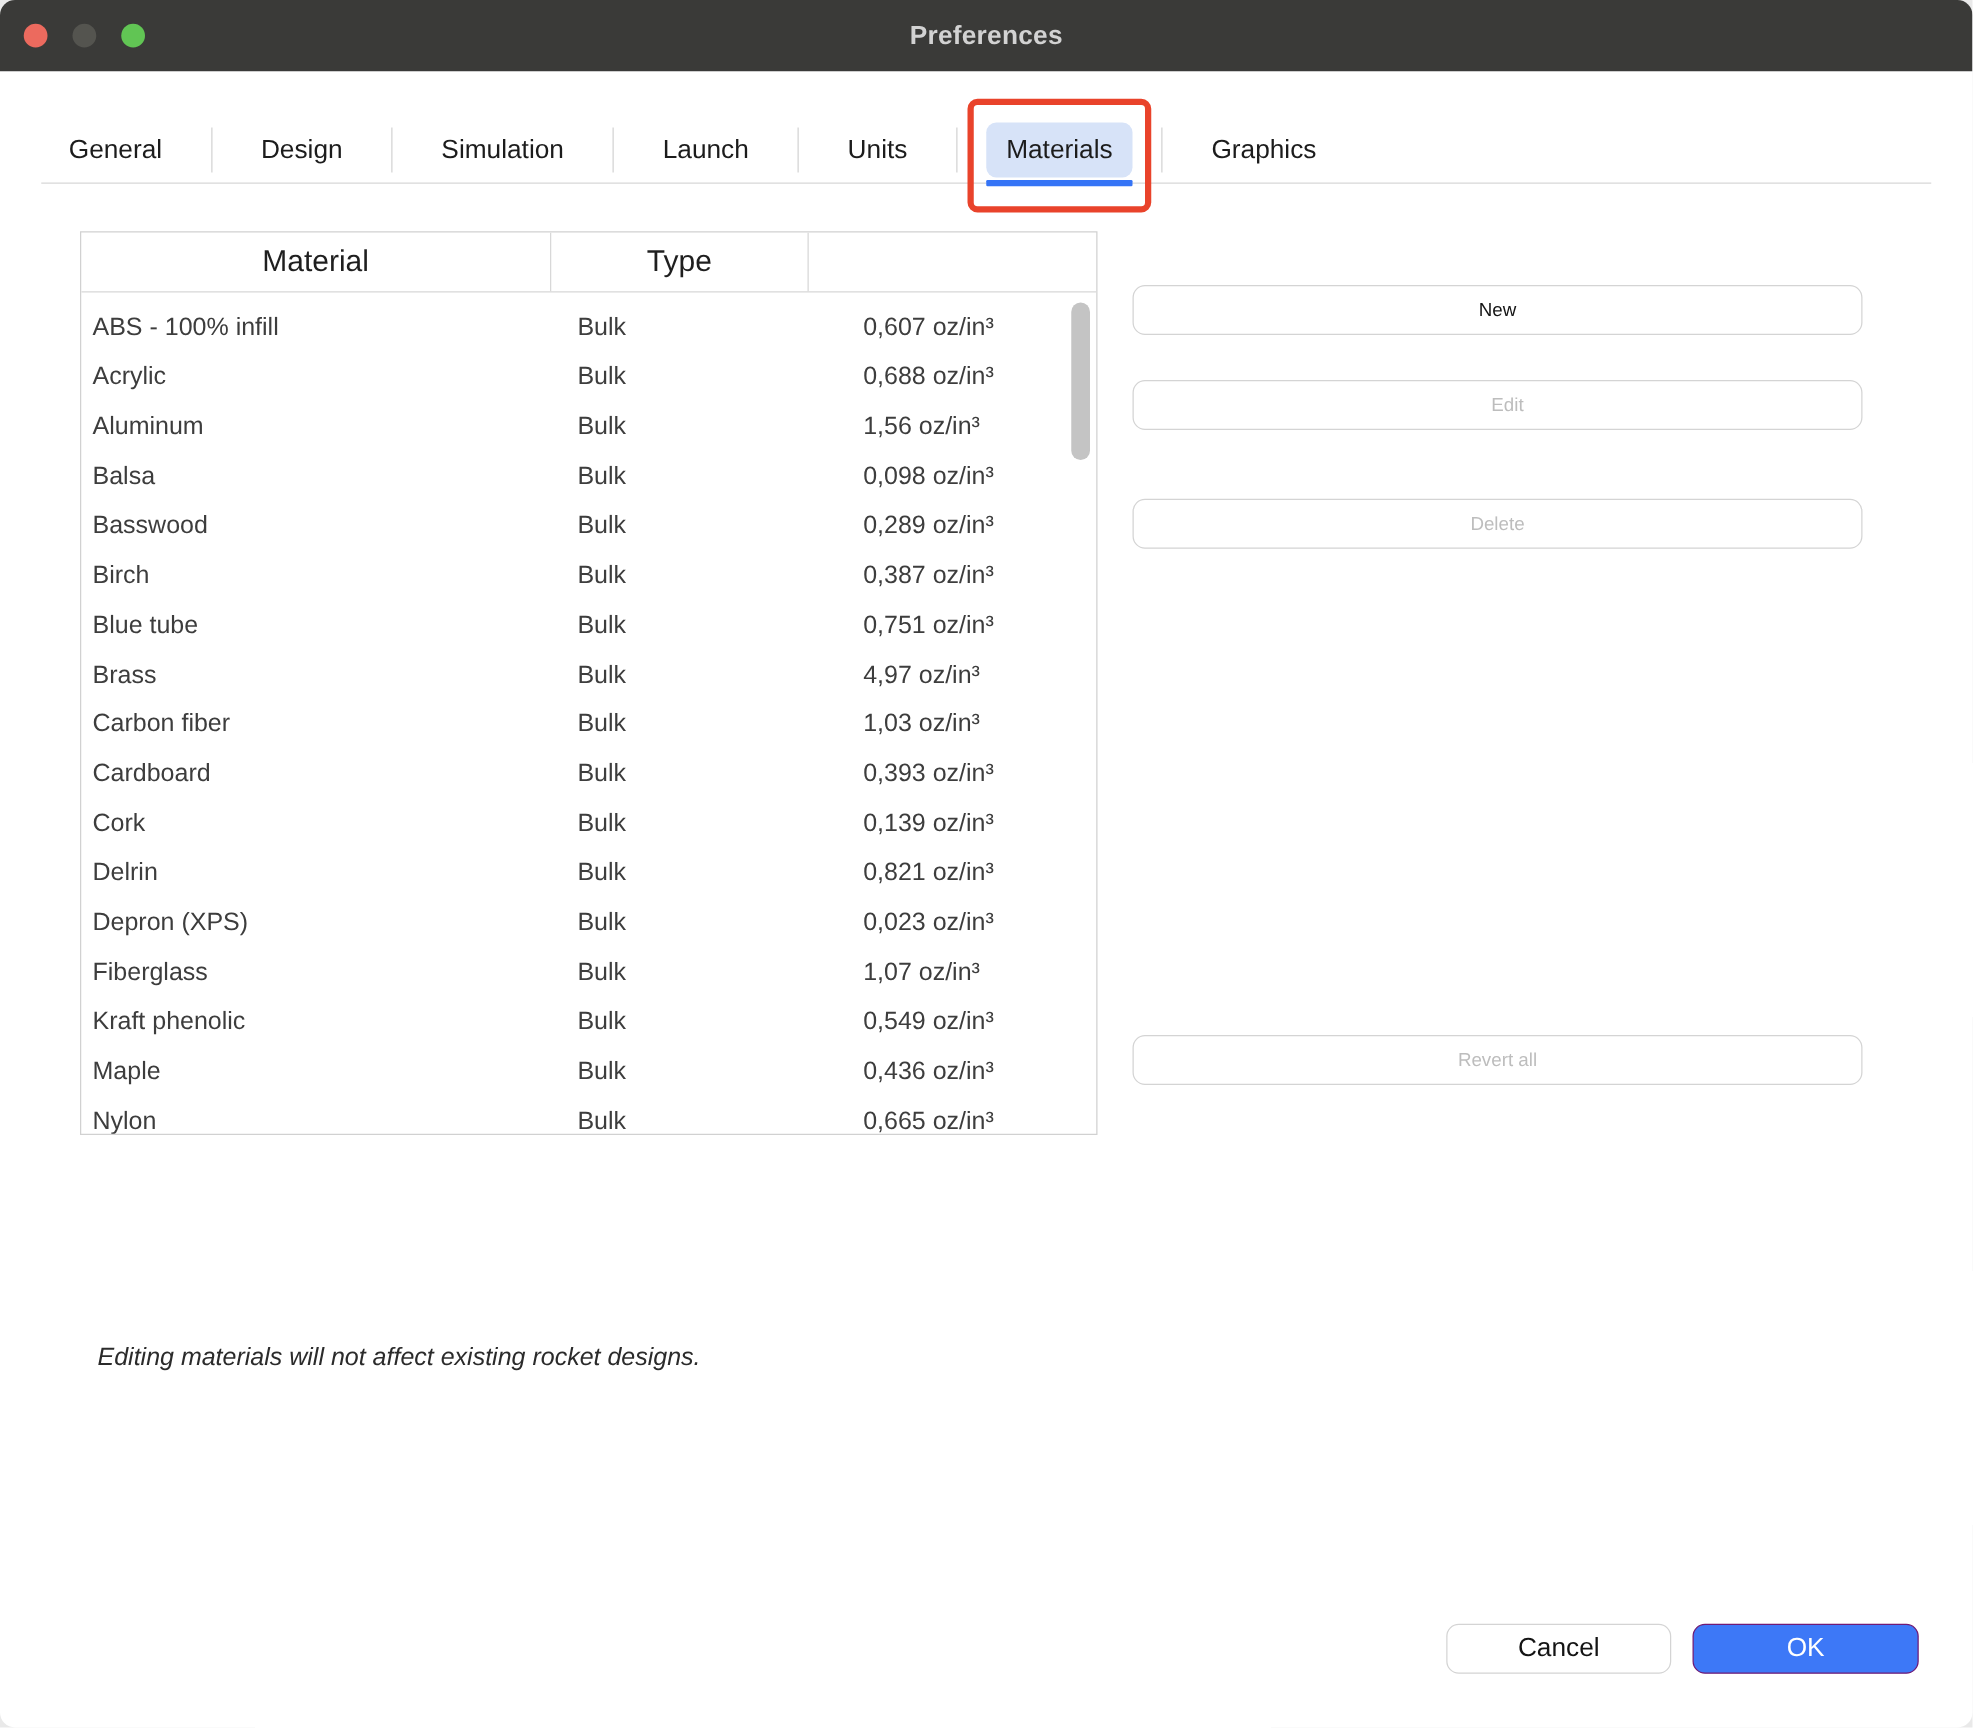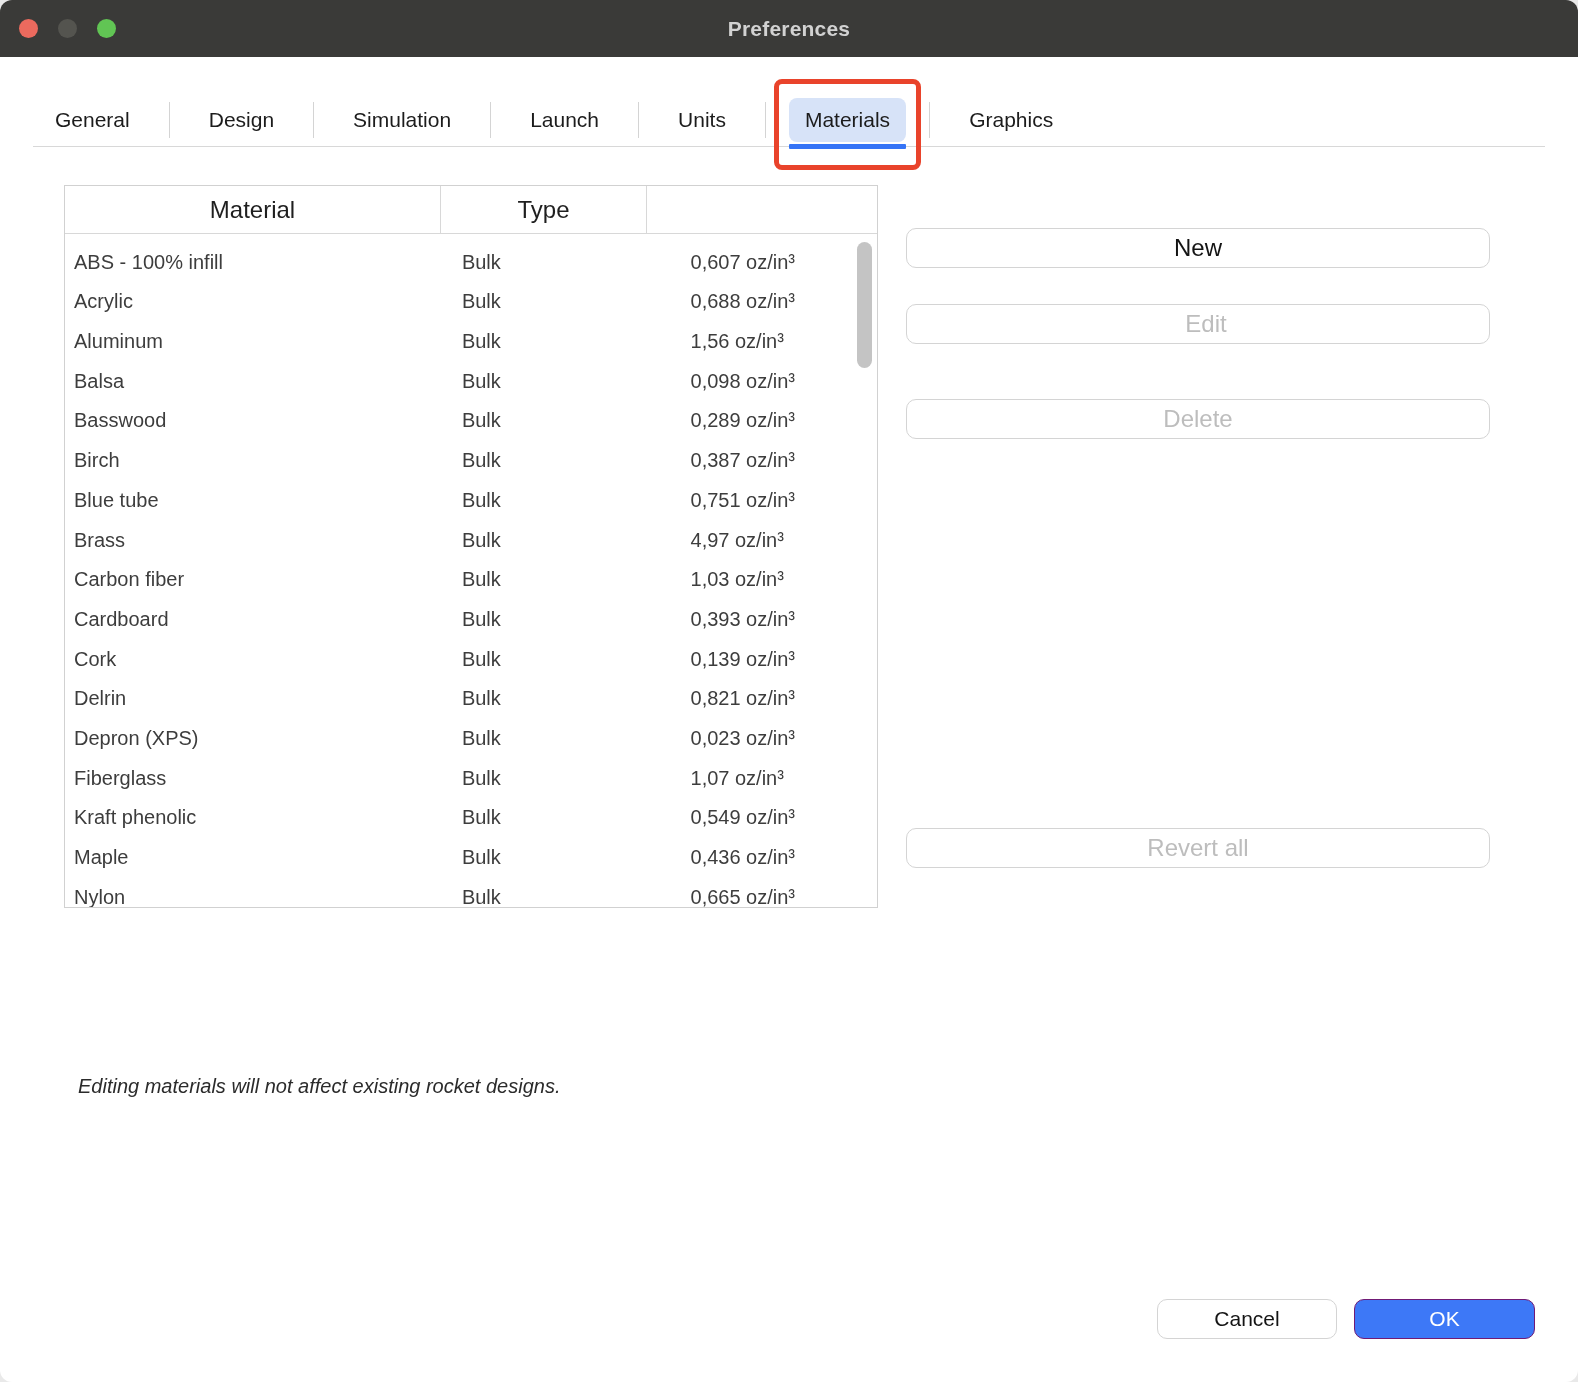--- a/index.html
+++ b/index.html
@@ -80,21 +80,21 @@
   .scroll-thumb {
     position: absolute; right: 5px; top: 56px; width: 15px; height: 126px;
     background: #c4c4c4; border-radius: 8px;
   }
 
   
   .side-btn {
     position: absolute; left: 906px; width: 584px; height: 40px;
     background: #ffffff;
     border: 1px solid #d4d4d4; border-radius: 10px;
-    font-size: 24px; color: #141414;
+    font-size: 15px; color: #141414;
     font-family: inherit;
     display: flex; align-items: center; justify-content: center;
   }
   .side-btn.disabled { color: #bdbdbd; }
   #btn-new    { top: 228px; }
   #btn-edit   { top: 304px; padding-left: 16px; }
   #btn-delete { top: 399px; }
   #btn-revert { top: 828px; }
 
   

